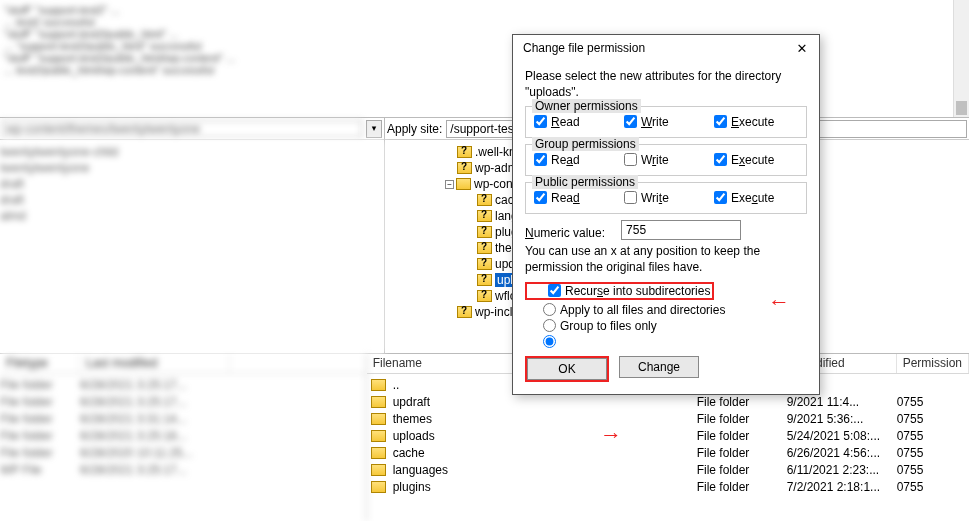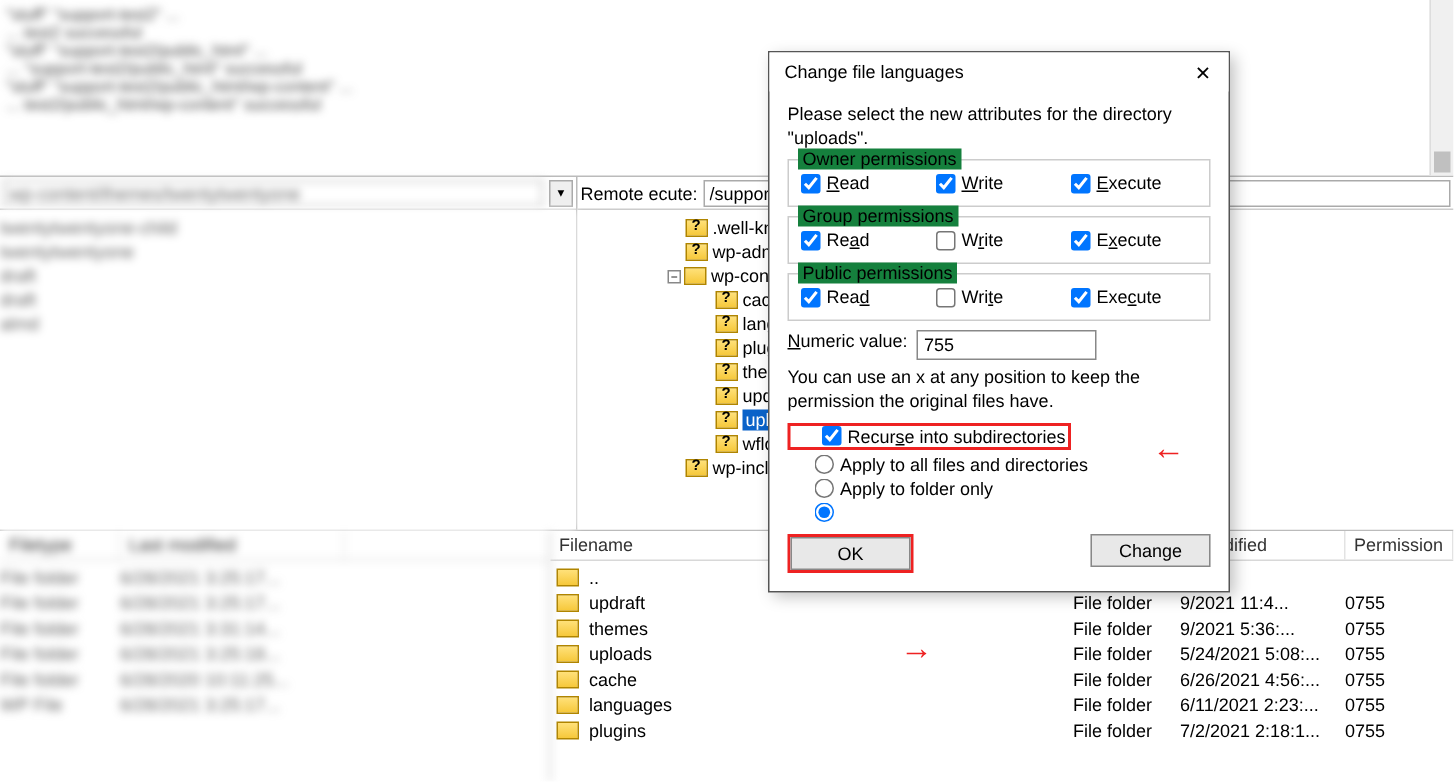--- a/index.html
+++ b/index.html
@@ -42,52 +42,52 @@
   .folder-q::after { content:"?"; position:absolute; left:3px; top:-2px; font-size:10px; font-weight:bold; color:#000; }
   .sel { background:#0a62c9; color:#fff; padding:0 2px;}
   .bottom-row { display:flex; height: 167px; }
   .bottom-left { width:385px; border-right:1px solid #bbb; }
   .bottom-right { flex:1; }
   .listhead { display:flex; height:20px; background:#fff; border-bottom:1px solid #d8d8d8; font-size:12px; color:#333; }
   .listhead .col { padding:2px 6px; border-right:1px solid #e3e3e3; }
   .listbody { padding-top:2px; }
   .file-row { display:flex; height:17px; align-items:center; }
   .file-row .name { width:330px; padding-left:4px; display:flex; align-items:center; gap:4px;}
-  .file-row .type { width:90px;text-align:center; }
+  .file-row .type { width:90px; }
   .file-row .mod { width:110px; }
   .file-row .perm { width:60px; }
   
   .dialog {
     position: absolute;
     left: 512px; top: 34px;
     width: 308px;
     background:#fff;
     border:1px solid #555;
     box-shadow: 3px 3px 10px rgba(0,0,0,.25);
   }
   .titlebar { height:26px; display:flex; align-items:center; justify-content:space-between; padding:0 6px 0 10px; background:#fff;}
   .titlebar .tt { font-size:12px; }
   .close-x { width:22px; text-align:center; font-size:13px; font-family:Arial; }
   .dlg-body { padding: 8px 12px 12px 12px; }
   .intro { margin-bottom:6px; line-height:1.3; }
   .group { border:1px solid #ccc; padding:8px 8px 8px 8px; margin-bottom:6px; position:relative;}
-  .group .legend { position:absolute; top:-8px; left:6px; background:#15803d; padding:0 3px; font-size:12px;}
+  .group .legend { position:absolute; top:-8px; left:6px; background:#e5e5e5; padding:0 3px; font-size:12px;}
   .perm-row { display:flex; gap:12px; }
-  .ck { display:flex; align-items:flex-end; gap:4px; width:78px;}
+  .ck { display:flex; align-items:flex-start; gap:4px; width:78px;}
   .ck input { width:13px; height:13px;}
   .underl { text-decoration:underline; text-decoration-color:#000;}
-  .numrow { display:flex; align-items:flex-start; gap:6px; margin:4px 0 3px 0;}
+  .numrow { display:flex; align-items:flex-end; gap:16px; margin:4px 0 3px 0;}
   .numrow input { width:120px; height:20px; border:1px solid #888; padding:0 4px; font-size:12px;}
   .hint { font-size:12px; line-height:1.35; margin-bottom:6px;}
   .hl-red { border:2px solid #e22; display:inline-block; padding:0 2px; }
   .recurse-box { display:flex; align-items:center; gap:4px; margin-bottom:3px;}
   .radio-stack { margin-left:18px; display:flex; flex-direction:column; gap:2px; margin-bottom:8px;}
   .radio-row { display:flex; gap:4px;}
   .radio-row input { width:13px; height:13px;}
-  .btns { display:flex; justify-content:space-between; gap:10px;}
+  .btns { display:flex; justify-content:flex-start; gap:10px;}
   .btns button { width:80px; height:22px; border:1px solid #888; background:#e8e8e8; font-size:12px;}
   .ok-hl { border:2px solid #e22; padding:0;}
   .arrow-red { color:#e22; font-size:22px; position:absolute; font-weight:bold;}
   .arrow1 { left:768px; top:286px; }
   .arrow2 { left:600px; top:419px; }
   .dropdown-btn { width:16px; height:18px; border:1px solid #aaa; background:#efefef; text-align:center; line-height:14px; font-size:9px;}
 </style>
 </head>
 <body>
 
@@ -124,21 +124,21 @@
       <div class="tree-row">
           <span>draft</span>
         </div>
       <div class="tree-row">
           <span>almd</span>
         </div>
     </div>
   </div>
   <div class="right-pane">
     <div class="site-bar">
-      <span>Remote ecute:</span>
+      <span>Apply site:</span>
       <input class="site-input" value="/support-test2/public_html/wp-content/uploads" style="">
     </div>
     <div class="tree-body">
       <div class="tree-row">
           <span class="spacer" style="width:72px"></span>
           <span class="folder-yellow folder-q"></span>
           <span>.well-known</span>
         </div>
       <div class="tree-row">
           <span class="spacer" style="width:72px"></span>
@@ -295,21 +295,21 @@
           <span class="type">File folder</span>
           <span class="mod">7/2/2021 2:18:1...</span>
           <span class="perm">0755</span>
         </div>
     </div>
   </div>
 </div>
 
 <div class="dialog">
   <div class="titlebar">
-    <span class="tt">Change file languages</span>
+    <span class="tt">Change file permission</span>
     <span class="close-x">✕</span>
   </div>
   <div class="dlg-body">
     <div class="intro">
       <span>Please select the new attributes for the directory</span><br>
       <span>"uploads".</span>
     </div>
 
     <div class="group">
       <div class="legend">Owner permissions</div>
@@ -377,21 +377,21 @@
         <span>Recur<span class="underl">s</span>e into subdirectories</span>
       </span>
     </div>
     <div class="radio-stack">
       <label class="radio-row">
           <input type="radio" name="ap" style="">
           <span>Apply to all files and directories</span>
         </label>
       <label class="radio-row">
           <input type="radio" name="ap" style="">
-          <span>Apply to folder only</span>
+          <span>Group to files only</span>
         </label>
       <label class="radio-row">
           <input type="radio" name="ap" checked="" style="">
         </label>
     </div>
 
     <div class="btns">
       <span class="ok-hl"><button>OK</button></span>
       <button>Change</button>
     </div>

